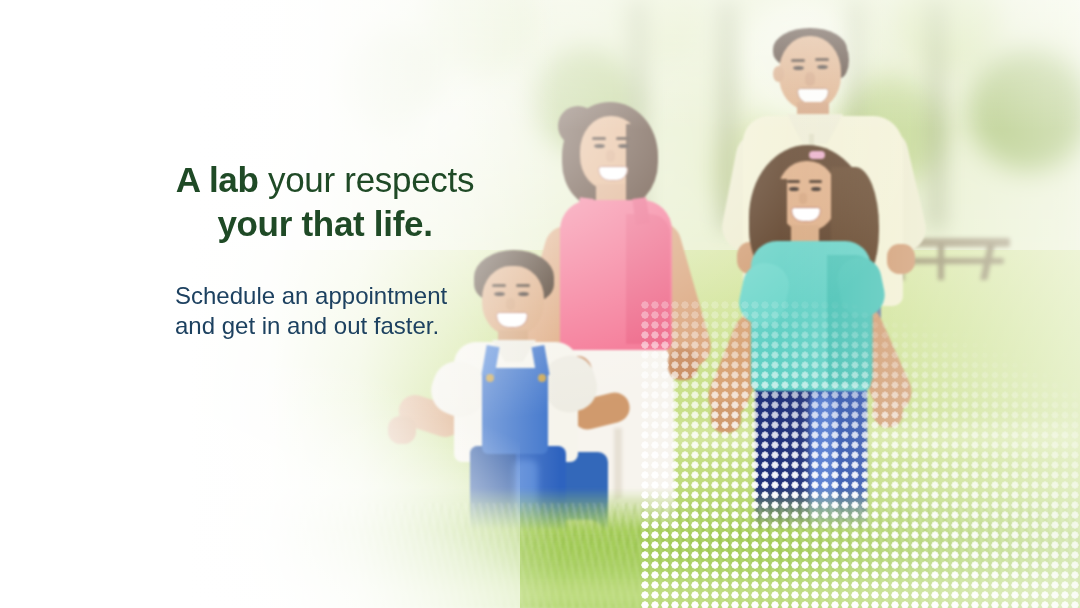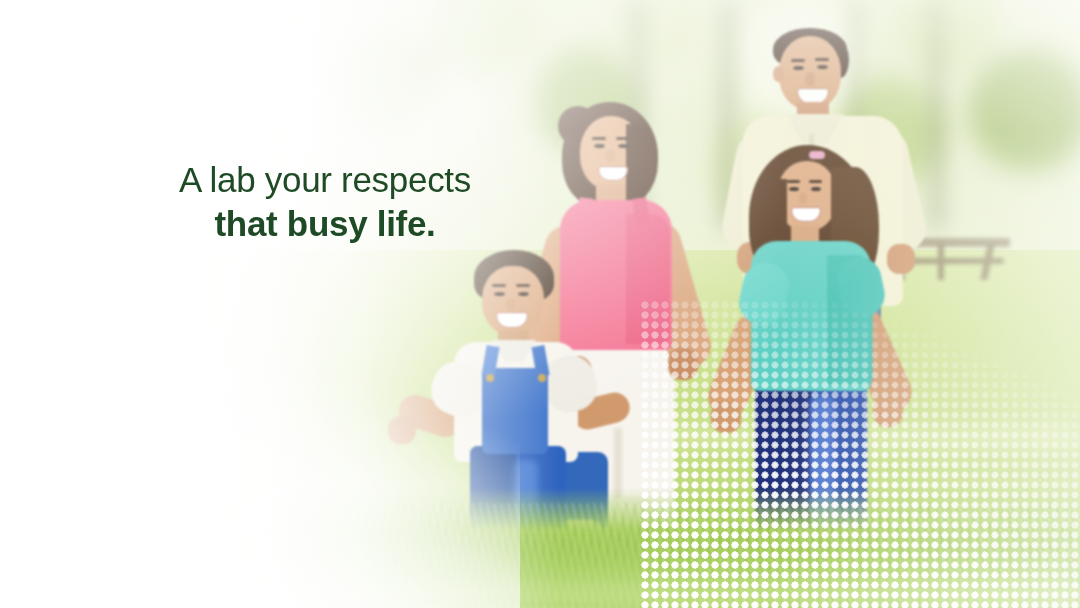--- a/index.html
+++ b/index.html
@@ -207,21 +207,21 @@
     background-image:radial-gradient(circle at 50% 50%, #ffffff 0 3.4px, rgba(255,255,255,0) 3.9px);
     background-size:10px 10px;
     -webkit-mask-image:linear-gradient(200deg, rgba(0,0,0,0) 18%, rgba(0,0,0,.55) 46%, rgba(0,0,0,.95) 78%);
     mask-image:linear-gradient(200deg, rgba(0,0,0,0) 18%, rgba(0,0,0,.55) 46%, rgba(0,0,0,.95) 78%);}
 
   
   .copy{position:absolute;left:0;top:0;width:1080px;height:608px;}
   .headline{position:absolute;left:120px;top:158px;width:410px;
     text-align:center;color:#1f4a26;font-size:35px;line-height:44px;letter-spacing:-.3px;}
   .headline .reg{font-weight:400;}
-  .headline .bold{font-weight:400;margin-top:25px;}
+  .headline .bold{font-weight:700;margin-top:25px;}
   .headline .l2{display:block;font-weight:700;}
   .subcopy{position:absolute;left:175px;top:281px;width:330px;
     text-align:left;color:#1d4160;font-size:24px;line-height:30px;font-weight:400;}
   .subcopy span{display:block;}
 </style>
 </head>
 <body>
 
 <div id="banner">
 
@@ -361,19 +361,21 @@
   <div class="fade-top"></div>
   <div class="fade-left"></div>
   <div class="fade-bottom-left"></div>
 
   <div class="halftone"></div>
   <div class="halftone2"></div>
 
   <div class="copy">
     <div class="headline">
       <span class="bold">A lab</span><span class="reg"> your respects</span>
-      <span class="l2">that busy life.</span>
+      <span class="l2">your that life.</span>
     </div>
     <div class="subcopy">
+      <span>Schedule an appointment</span>
+      <span>and get in and out faster.</span>
     </div>
   </div>
 
 </div>
 
 </body></html>

